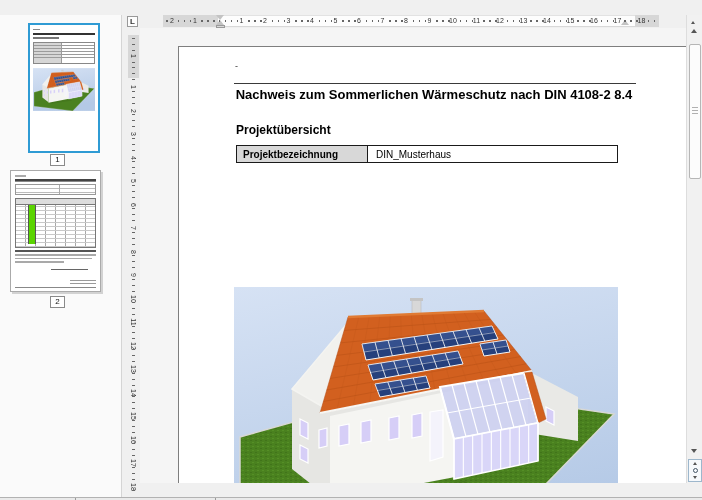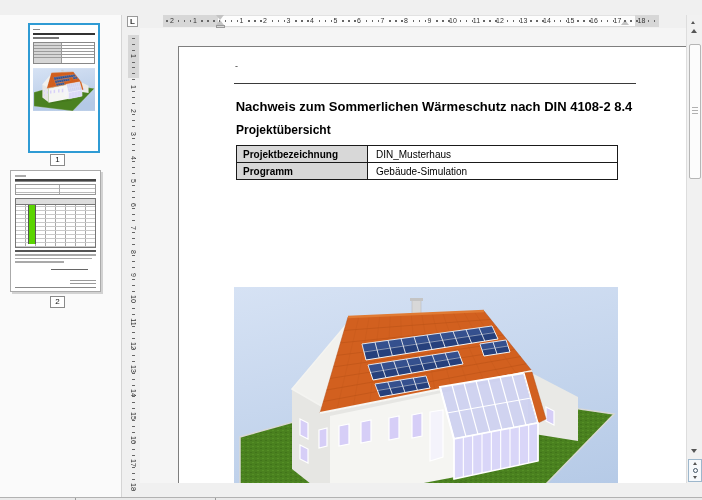--- a/index.html
+++ b/index.html
@@ -58,21 +58,21 @@
   .ind.dn{border-left:4px solid transparent;border-right:4px solid transparent;border-top:5px solid #c3c3c3;left:53px;top:0}
   .ind.up{border-left:4px solid transparent;border-right:4px solid transparent;border-bottom:5px solid #c3c3c3;left:53px;top:5px}
   .ind.bx{left:53px;top:10px;width:9px;height:3px;background:#d9d9d9;border:1px solid #9a9a9a}
   .ind.rt{border-left:4px solid transparent;border-right:4px solid transparent;border-bottom:5px solid #c3c3c3;left:458px;top:5px}
 
   
   .workspace{position:absolute;left:140px;top:28px;width:546px;height:455px;background:#f5f5f5;overflow:hidden}
   .page{position:absolute;left:38px;top:18px;width:602px;height:1100px;background:#fff;border:1px solid #7e7e7e}
   .hmark{position:absolute;left:56px;top:14px;font-size:9px;color:#333}
   .hrule{position:absolute;left:55px;top:36px;width:402px;height:1px;background:#3a3a3a}
-  .doctitle{position:absolute;left:53px;top:52px;width:404px;text-align:center;font-size:13px;font-weight:bold;color:#000}
+  .doctitle{position:absolute;left:53px;top:40px;width:404px;text-align:center;font-size:13px;font-weight:bold;color:#000}
   .docheading{position:absolute;left:57px;top:76px;font-size:12px;font-weight:bold;color:#000}
   .ptable{position:absolute;left:57px;top:98px;width:382px;border-collapse:collapse}
   .ptable td{border:1px solid #1a1a1a;height:17px;font-size:10px;color:#000}
   .ptable .tl{width:131px;background:#d8d8d8;font-weight:bold;padding-left:6px}
   .ptable .tv{padding-left:8px}
   .house{position:absolute;left:55px;top:240px}
 
   
   .vscroll{position:absolute;left:686px;top:15px;width:16px;height:468px;background:#f1f1f1;border-left:1px solid #ddd}
   .tri{width:0;height:0;position:absolute}
@@ -483,24 +483,20 @@
       <span class="hmark">-</span>
       <i class="hrule"></i>
       <div class="doctitle">Nachweis zum Sommerlichen Wärmeschutz nach DIN 4108-2 8.4</div>
       <div class="docheading">Projektübersicht</div>
       <table class="ptable">
           <tbody>
             <tr>
               <td class="tl">Projektbezeichnung</td>
               <td class="tv">DIN_Musterhaus</td>
             </tr>
-            <tr>
-              <td class="tl">Programm</td>
-              <td class="tv">Gebäude-Simulation</td>
-            </tr>
           </tbody>
         </table>
       <svg class="house" viewBox="0 0 384 265" width="384" height="265">
           <use href="#houseScene"></use>
         </svg>
     </div>
   </div>
 
   <div class="vscroll">
     <i class="tri u xs vsplit"></i>

